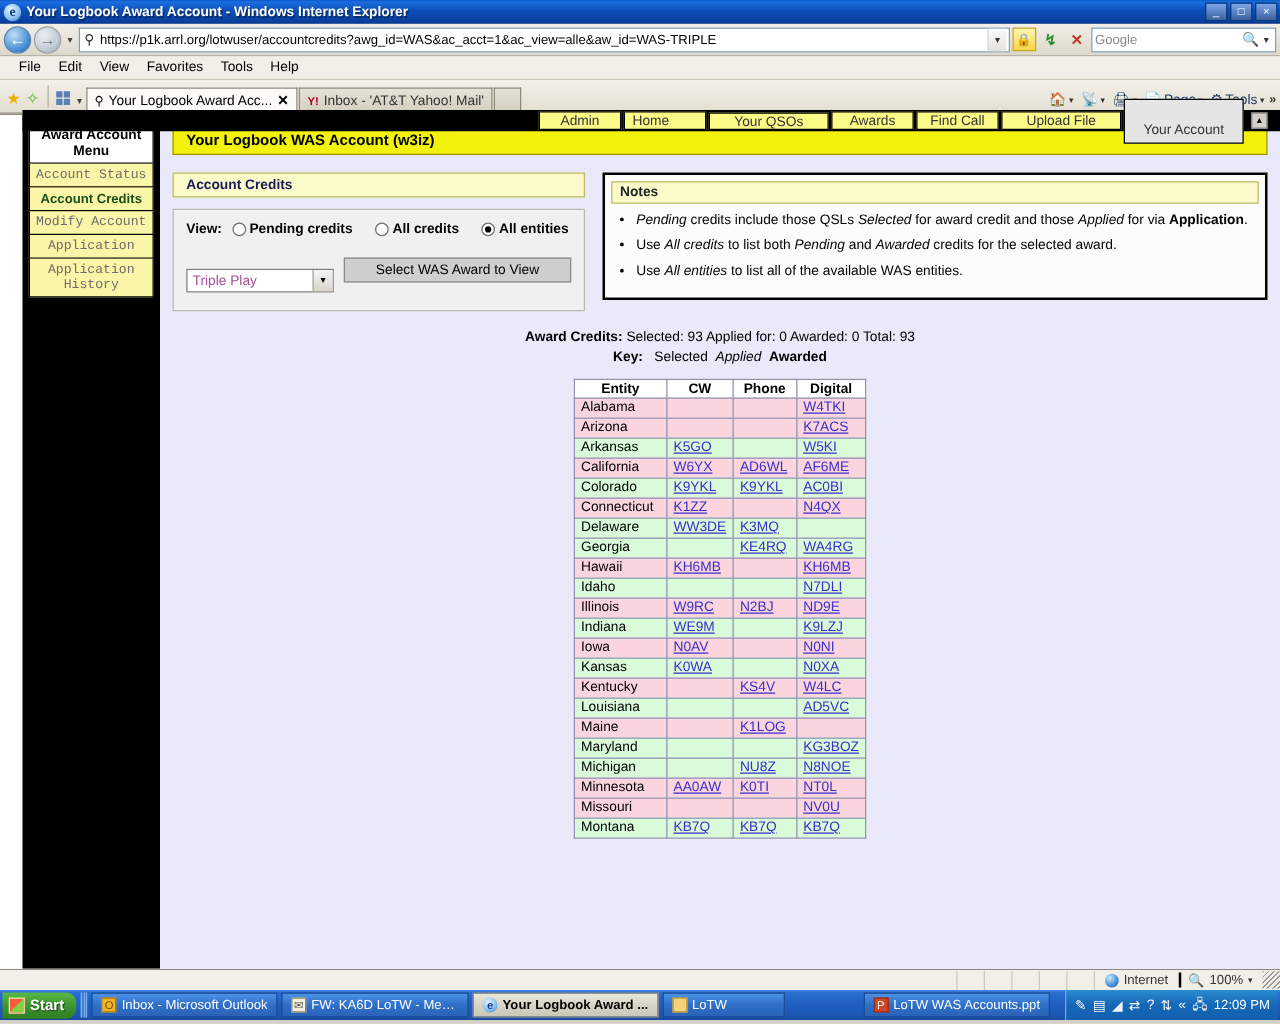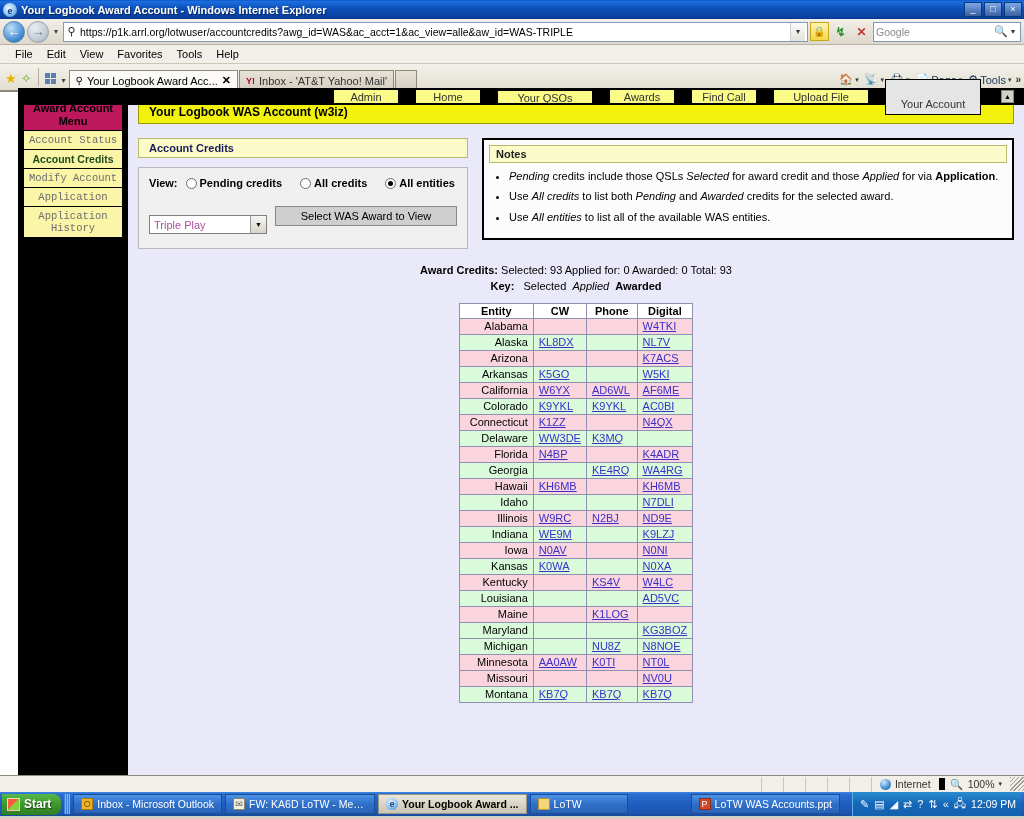--- a/index.html
+++ b/index.html
@@ -98,21 +98,21 @@
   
   #viewport{ position:relative; height:684px; background:#fff; border-top:1px solid #8f897c; display:flex;}
   #page{ flex:1; display:flex; overflow:hidden; position:relative; background:#e7e7f7;}
 
   
   #leftrail{ width:18px; background:#fff; }
   #sidebar{
     width:110px; background:#000; padding:6px 5px 0 5px;
   }
   .menu-title{
-    background:#be185d; border:1px solid #000; text-align:center;
+    background:#ffffff; border:1px solid #000; text-align:center;
     font:bold 11px "Liberation Sans",sans-serif; color:#000; padding:3px 2px; line-height:1.15;
   }
   .menu-item{
     background:#fbf5a8; border:1px solid #000; border-top:none; text-align:center;
     font-size:10.5px; padding:3px 2px; color:#555;
   }
   .menu-item.cur{ font-weight:bold; color:#1d4d1d; }
   .menu-item.dim{ color:#6d6d6d;font-family:Liberation Mono, monospace; }
 
   
@@ -162,35 +162,35 @@
   .credits .awd{ font-weight:bold; }
 
   
   #tablewrap{ display:flex; justify-content:center; margin-top:8px; }
   table.ent{ border-collapse:collapse; border:1px solid #9090b0; background:#fff;}
   table.ent th{
     background:#fff; border:1px solid #9090b0; font:bold 11px "Liberation Sans",sans-serif;
     color:#000; padding:1px 8px; text-align:center;
   }
   table.ent td{ border:1px solid #9090b0; font-size:11px; padding:1px 5px; height:16px;}
-  table.ent td.ent-name{ text-align:right; min-width:74px;margin-top:35px;}
+  table.ent td.ent-name{ text-align:left; min-width:74px;margin-top:35px;}
   table.ent td.cell{ min-width:44px; }
   tr.odd td{ background:#fbd5dd; }
   tr.even td{ background:#d9fbd9; }
   table.ent a{ color:#3a2fc9; text-decoration:underline; }
 
   
   #statusbar{
     height:17px; background:#f1efe8; border-top:1px solid #8f897c;
     display:flex; align-items:center; font-size:10.5px; color:#333;
   }
   #statusbar .sbcell{ height:15px; border-right:1px solid #cdc7b8; }
   #statusbar .grow{ flex:1; }
   #statusbar .small{ width:22px; }
-  #statusbar .zone{ display:flex;align-items:center;gap:4px; padding:0 8px; border-right:6px solid #000000; }
+  #statusbar .zone{ display:flex;align-items:center;gap:4px; padding:0 8px; border-right:2px solid #000000; }
   #statusbar .globe{ width:11px;height:11px;border-radius:50%;
     background:radial-gradient(circle at 35% 30%,#cde8ff,#3f8ed0 60%,#1a5fa0); }
   #statusbar .zoom{ display:flex;align-items:center;gap:4px; padding:0 6px;}
   #statusbar .zmag{ color:#1b5fa8; }
   #grip{ width:14px;height:14px; margin-left:2px;
     background:repeating-linear-gradient(135deg,#9a9a9a 0 1px,transparent 1px 3px); }
 
   
   #taskbar{
     height:24px; display:flex; align-items:center;
@@ -389,26 +389,20 @@
             <th>Digital</th>
           </tr>
             </thead>
           <tbody id="entity-body">
               <tr class="odd">
                 <td class="ent-name">Alabama</td>
                 <td class="cell"></td>
                 <td class="cell"></td>
                 <td class="cell"><a href="#">W4TKI</a></td>
               </tr>
-              <tr class="even">
-                <td class="ent-name">Alaska</td>
-                <td class="cell"><a href="#">KL8DX</a></td>
-                <td class="cell"></td>
-                <td class="cell"><a href="#">NL7V</a></td>
-              </tr>
               <tr class="odd">
                 <td class="ent-name">Arizona</td>
                 <td class="cell"></td>
                 <td class="cell"></td>
                 <td class="cell"><a href="#">K7ACS</a></td>
               </tr>
               <tr class="even">
                 <td class="ent-name">Arkansas</td>
                 <td class="cell"><a href="#">K5GO</a></td>
                 <td class="cell"></td>
@@ -430,26 +424,20 @@
                 <td class="ent-name">Connecticut</td>
                 <td class="cell"><a href="#">K1ZZ</a></td>
                 <td class="cell"></td>
                 <td class="cell"><a href="#">N4QX</a></td>
               </tr>
               <tr class="even">
                 <td class="ent-name">Delaware</td>
                 <td class="cell"><a href="#">WW3DE</a></td>
                 <td class="cell"><a href="#">K3MQ</a></td>
                 <td class="cell"></td>
-              </tr>
-              <tr class="odd">
-                <td class="ent-name">Florida</td>
-                <td class="cell"><a href="#">N4BP</a></td>
-                <td class="cell"></td>
-                <td class="cell"><a href="#">K4ADR</a></td>
               </tr>
               <tr class="even">
                 <td class="ent-name">Georgia</td>
                 <td class="cell"></td>
                 <td class="cell"><a href="#">KE4RQ</a></td>
                 <td class="cell"><a href="#">WA4RG</a></td>
               </tr>
               <tr class="odd">
                 <td class="ent-name">Hawaii</td>
                 <td class="cell"><a href="#">KH6MB</a></td>
@@ -593,22 +581,22 @@
     <span class="tico">◢</span>
     <span class="tico">⇄</span>
     <span class="tico">?</span>
     <span class="tico">⇅</span>
     <span class="tico">«</span>
     <span class="tico">🖧</span>
     <span class="clk">12:09 PM</span>
   </span>
 </div>
 
-<div id="navstrip" style="position:absolute;left:18px;top:88px;width:1006px;height:17px;background:#000;display:flex;align-items:center;justify-content:flex-end;padding-right:10px;gap:16px;">
+<div id="navstrip" style="position:absolute;left:18px;top:88px;width:1006px;height:17px;background:#000;display:flex;align-items:center;justify-content:flex-end;padding-right:10px;gap:2px;">
 <span class="navtab" style="background: rgb(251, 251, 136); border: 1px solid rgb(0, 0, 0); color: rgb(51, 51, 51); font-size: 11px; padding: 0px 6px; height: 15px; line-height: 15px; min-width: 66px; text-align: center;">Admin</span>
-    <span class="navtab" style="background: rgb(251, 251, 136); border: 1px solid rgb(0, 0, 0); color: rgb(51, 51, 51); font-size: 11px; padding: 0px 6px; height: 15px; line-height: 15px; min-width: 66px; text-align: center;">Home</span>
+    <span class="navtab" style="background: rgb(251, 251, 136); border: 1px solid rgb(0, 0, 0); color: rgb(51, 51, 51); font-size: 11px; padding: 0px 6px; height: 15px; line-height: 15px; min-width: 66px; text-align: left;">Home</span>
     <span class="navtab" style="background: rgb(251, 251, 136); border: 1px solid rgb(0, 0, 0); color: rgb(51, 51, 51); font-size: 11px; padding: 0px 6px; height: 14px; line-height: 15px; min-width: 96px; text-align: center;">Your QSOs</span>
     <span class="navtab" style="background: rgb(251, 251, 136); border: 1px solid rgb(0, 0, 0); color: rgb(51, 51, 51); font-size: 11px; padding: 0px 6px; height: 15px; line-height: 15px; min-width: 66px; text-align: center;">Awards</span>
     <span class="navtab" style="background: rgb(251, 251, 136); border: 1px solid rgb(0, 0, 0); color: rgb(51, 51, 51); font-size: 11px; padding: 0px 6px; height: 15px; line-height: 15px; min-width: 66px; text-align: center;">Find Call</span>
     <span class="navtab" style="background: rgb(251, 251, 136); border: 1px solid rgb(0, 0, 0); color: rgb(51, 51, 51); font-size: 11px; padding: 0px 6px; height: 15px; line-height: 15px; min-width: 96px; text-align: center;">Upload File</span>
     <span class="navtab" style="background: #e5e5e5; border: 1px solid rgb(0, 0, 0); color: rgb(51, 51, 51); font-size: 11px; padding: 17px 6px; height: 15px; line-height: 15px; min-width: 96px; text-align: center;">Your Account</span>
     <span style="background: rgb(212, 208, 200); border: 1px solid rgb(136, 136, 136); width: 13px; height: 13px; font-size: 7px; line-height: 12px; text-align: center; color: rgb(0, 0, 0); margin-left: 4px;">▲</span>
   </div>
 
 </body></html>

